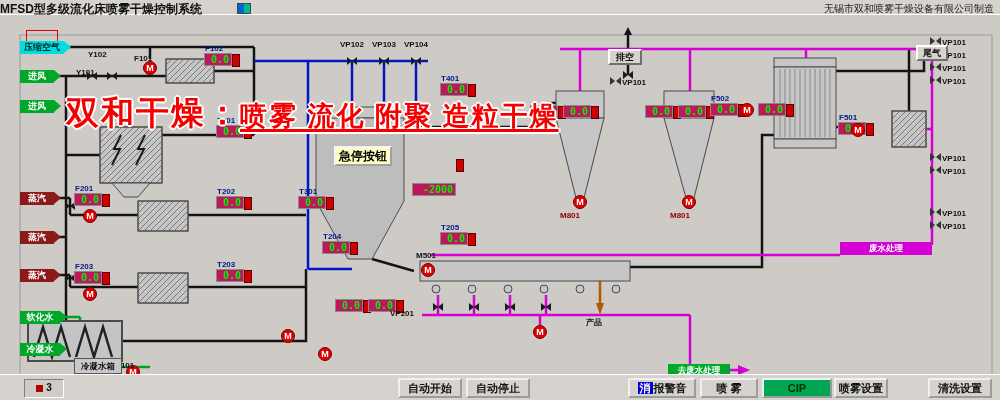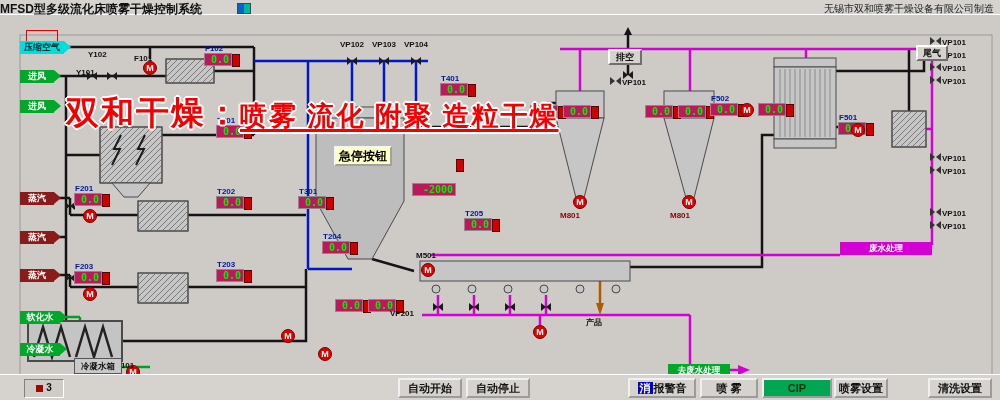--- a/index.html
+++ b/index.html
@@ -212,21 +212,21 @@
         <div class="inst" style="left: 322px; top: 226px;">
           <div class="lbl">T204</div>
           <div class="dbox" style="width: 28px;">0.0</div>
           <span class="dtag"></span>
         </div>
         <div class="inst" style="left: 440px; top: 68px;">
           <div class="lbl">T401</div>
           <div class="dbox" style="width: 28px;">0.0</div>
           <span class="dtag"></span>
         </div>
-        <div class="inst" style="left: 440px; top: 203px; margin-left: 24px;">
+        <div class="inst" style="left: 440px; top: 217px;">
           <div class="lbl">T205</div>
           <div class="dbox" style="width: 28px;">0.0</div>
           <span class="dtag"></span>
         </div>
         <div class="inst" style="left: 412px; top: 143px;">
           <div class="dbox" style="width: 44px; margin-top: 25px;">-2000</div>
           <span class="dtag"></span>
         </div>
         <div class="inst" style="left: 335px; top: 284px;">
           <div class="dbox" style="width: 28px;">0.0</div>

